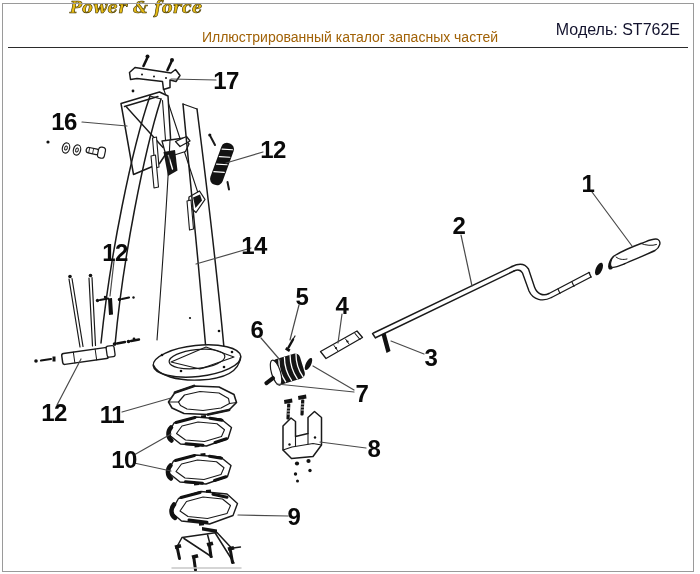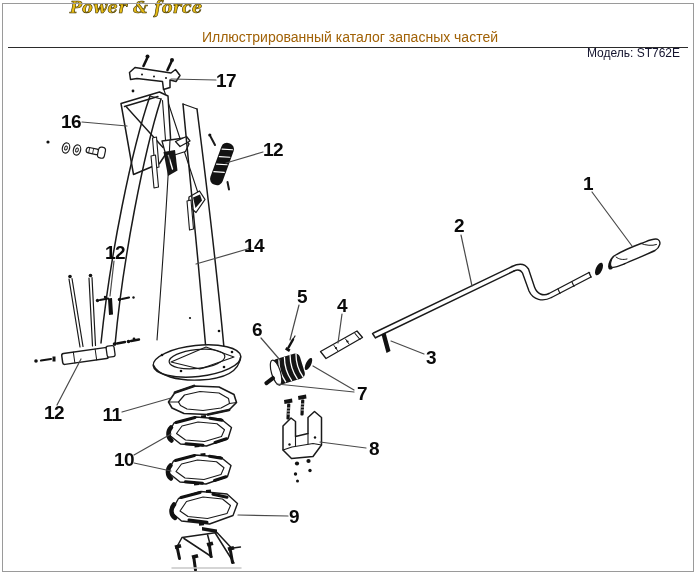--- a/index.html
+++ b/index.html
@@ -11,26 +11,26 @@
   .logo{position:absolute;left:24px;top:4px;color:#0d0d0d;}
   .brand-row{display:flex;align-items:flex-start;}
   .brand{display:block;font-family:"DejaVu Serif",serif;font-style:italic;font-weight:bold;
          font-size:27px;line-height:1.05;letter-spacing:0px;}
   .brand::first-letter{font-size:37px;line-height:0.75;}
   .reg{font-size:9px;margin-top:1px;font-weight:bold;}
   .tagline{font-family:"DejaVu Serif",serif;font-style:italic;font-weight:bold;font-size:16px;
          color:#e6bb15;-webkit-text-stroke:0.6px #3a2f00;margin:-6px 0 0 46px;letter-spacing:0.5px;}
   .doc-title{position:absolute;top:29px;left:0;right:0;text-align:center;
          font-size:14px;color:#a16207;}
-  .model{position:absolute;top:46px;right:20px;font-size:12px;color:#13132e;margin-left:16px;}
+  .model{position:absolute;top:21px;right:20px;font-size:16px;color:#13132e;margin-left:16px;}
   .header-rule{position:absolute;top:47px;left:8px;width:680px;border-top:1.5px solid #2b2b2b;}
   
   #diagram-svg{position:absolute;left:0;top:0;}
   .callout{position:absolute;transform:translate(-50%,-50%);
-         font-weight:bold;font-size:19px;color:#0a0a0a;letter-spacing:-0.5px;}
+         font-weight:bold;font-size:24px;color:#0a0a0a;letter-spacing:-0.5px;}
 </style>
 </head>
 <body>
 
 <div id="page">
 
   <svg id="diagram-svg" width="700" height="574" viewBox="0 0 700 574" fill="none" stroke="#1a1a1a" stroke-width="1.4" stroke-linecap="round" stroke-linejoin="round">
 
     <line x1="164" y1="90" x2="199" y2="196" stroke-width="1.1"></line>
 
@@ -288,21 +288,21 @@
   <span class="callout" style="left:257px;top:330px">6</span>
   <span class="callout" style="left:362px;top:394px">7</span>
   <span class="callout" style="left:374px;top:449px">8</span>
   <span class="callout" style="left:294px;top:517px">9</span>
   <span class="callout" style="left:124px;top:460px">10</span>
   <span class="callout" style="left:112px;top:415px">11</span>
   <span class="callout" style="left:54px;top:413px">12</span>
   <span class="callout" style="left:115px;top:253px">12</span>
   <span class="callout" style="left:254px;top:246px">14</span>
   <span class="callout" style="left:273px;top:150px">12</span>
-  <span class="callout" style="left:71px;top:122px">16</span>
+  <span class="callout" style="left:64px;top:122px">16</span>
   <span class="callout" style="left:226px;top:81px">17</span>
 
   <div class="logo">
     <div class="tagline">Power &amp; force</div>
   </div>
   <div class="doc-title">Иллюстрированный каталог запасных частей</div>
   <div class="model">Модель: ST762E</div>
   <div class="header-rule"></div>
 
   <div class="page-border"></div>

